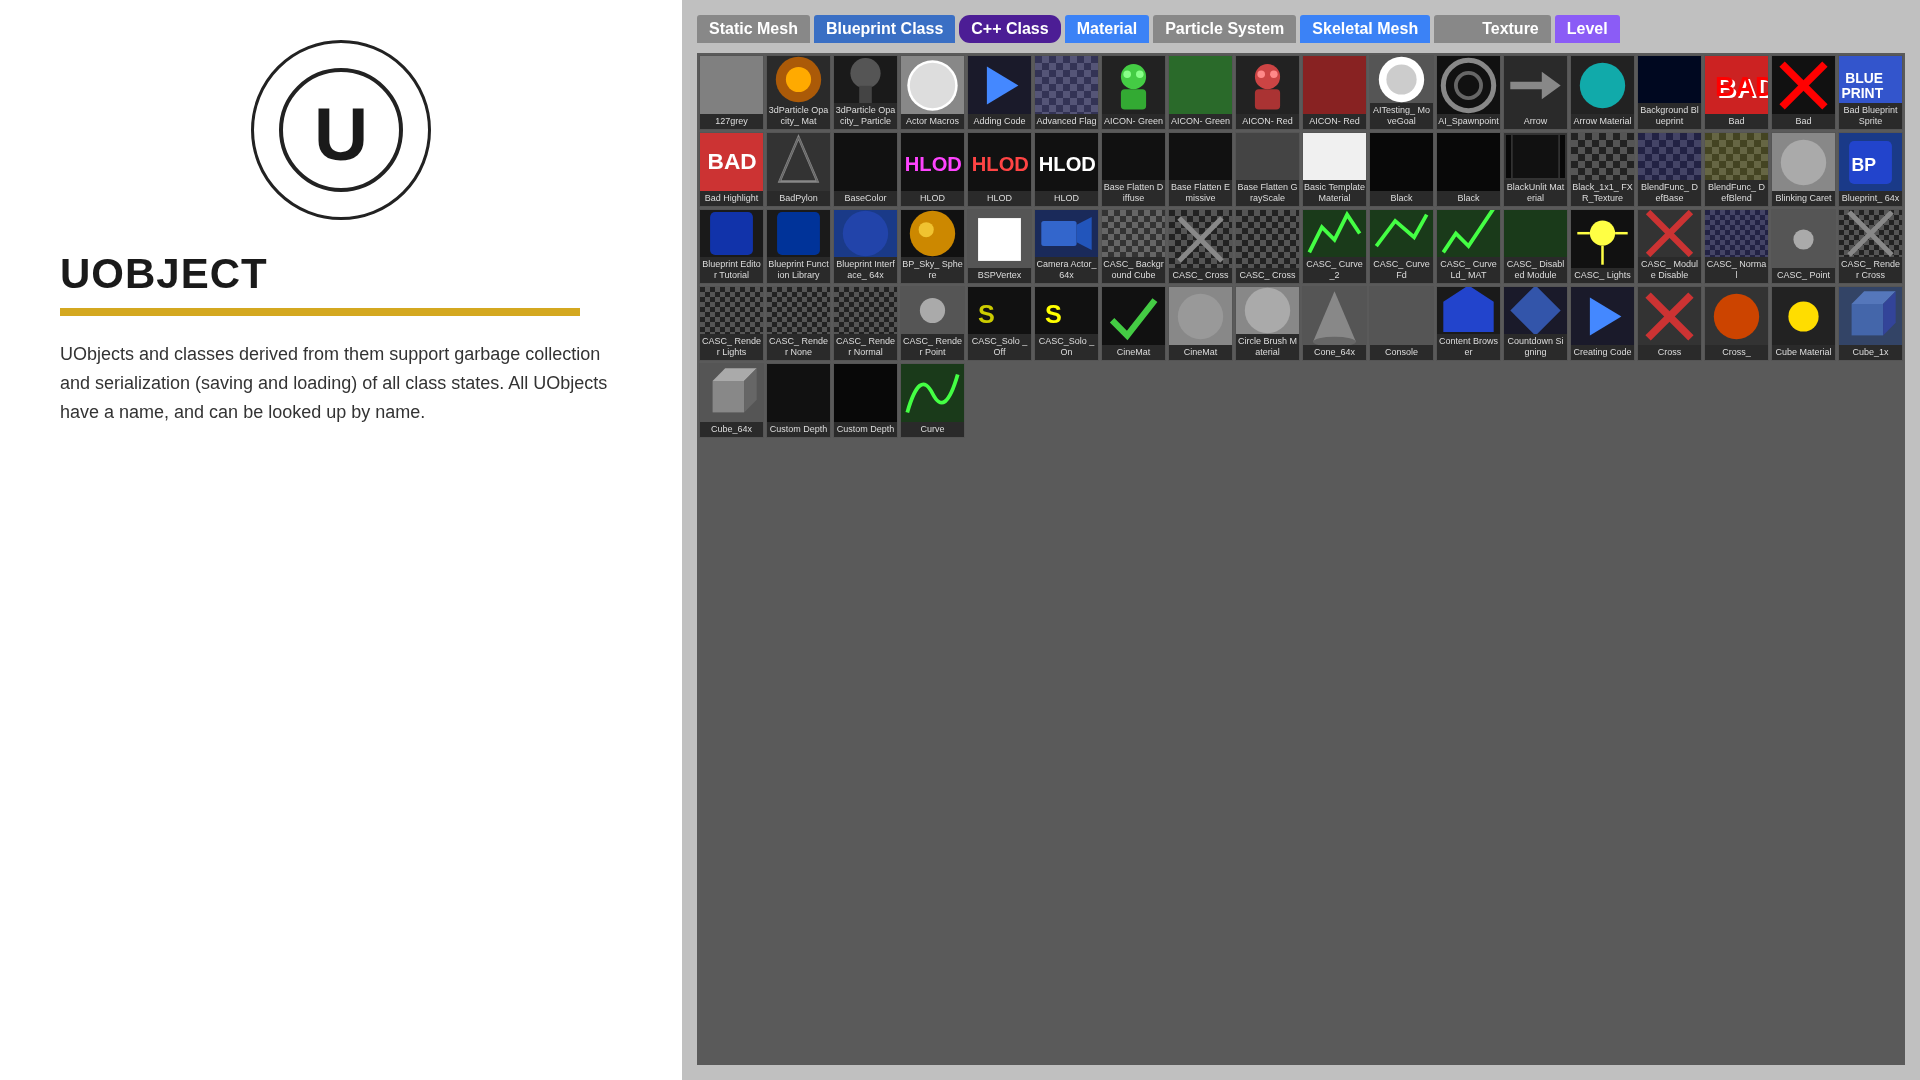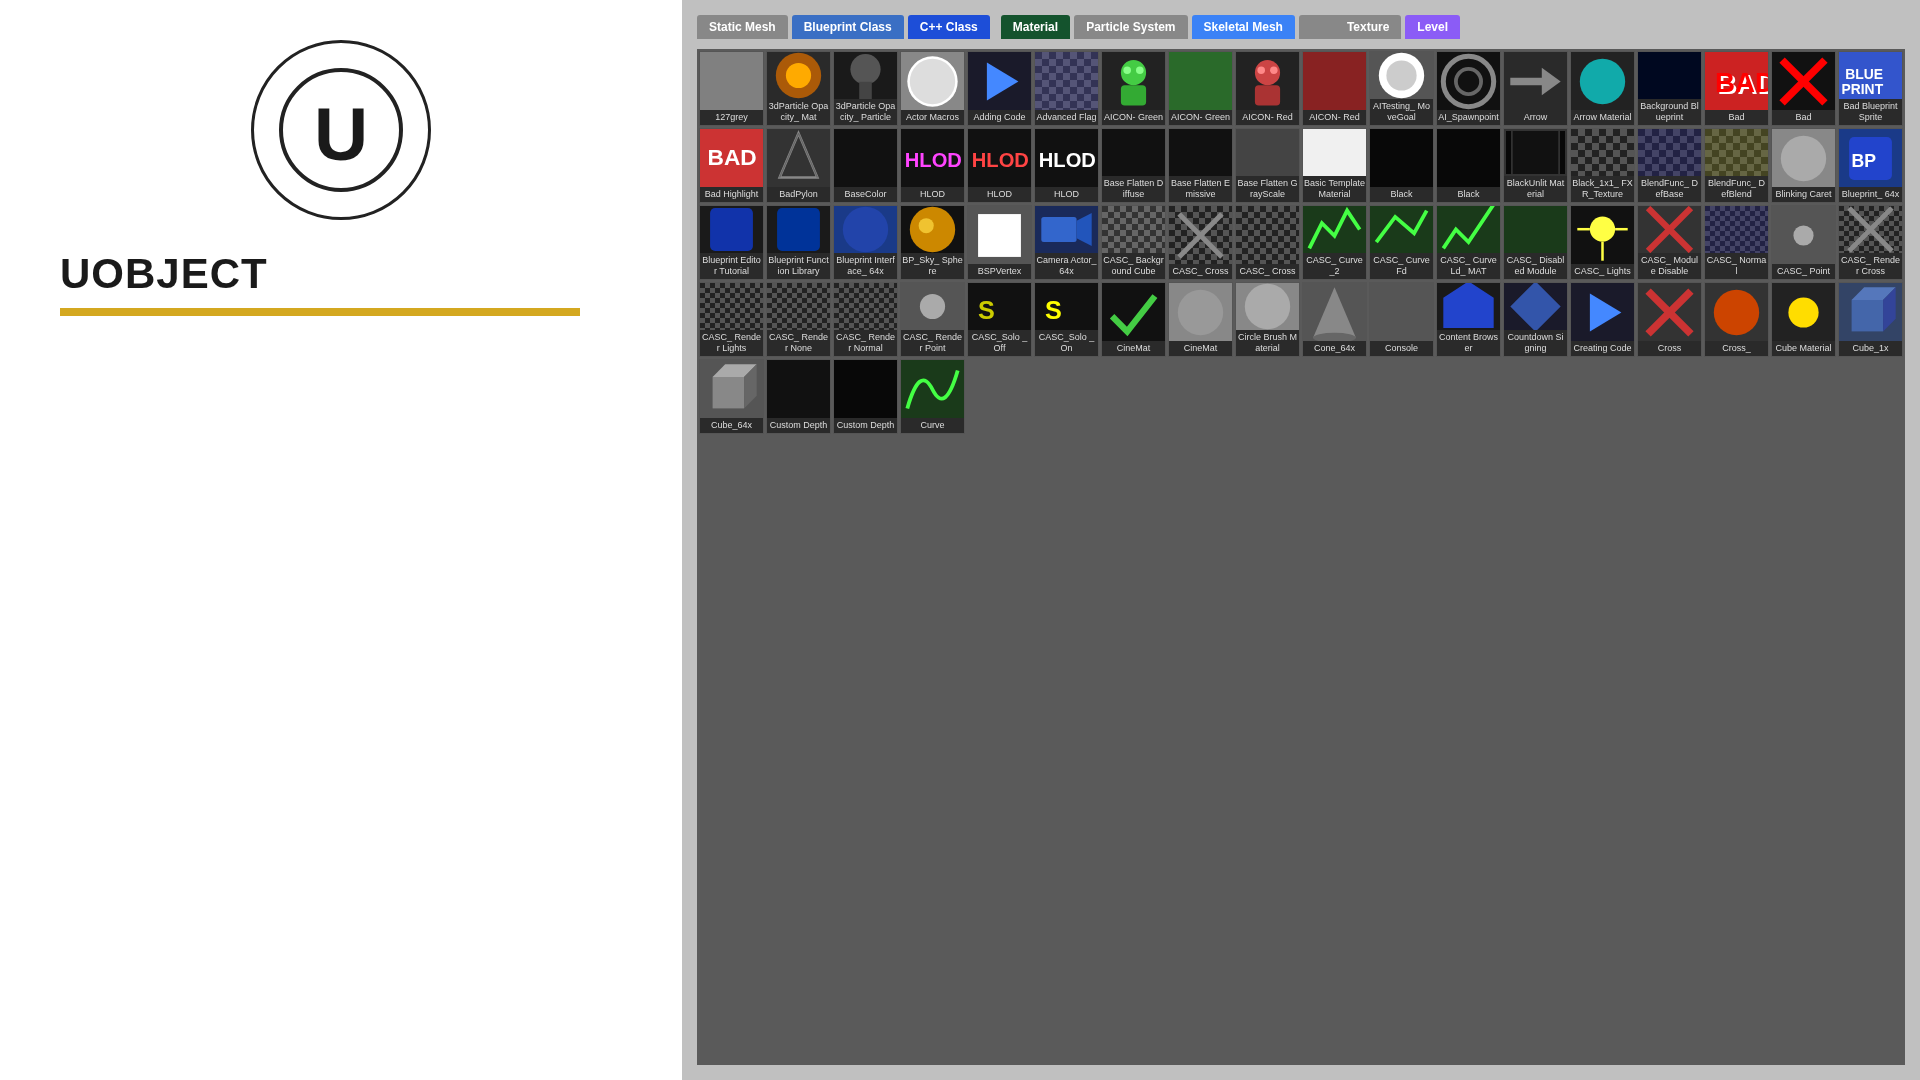--- a/index.html
+++ b/index.html
@@ -82,31 +82,31 @@
 
     
     .tab-bar {
       display: flex;
       gap: 4px;
       margin-bottom: 10px;
     }
 
     .tab {
       padding: 5px 12px;
-      font-size: 12px;
+      font-size: 16px;
       font-weight: bold;
       border-radius: 3px 3px 0 0;
       cursor: pointer;
       color: #fff;
     }
 
     .tab-static-mesh { background: #888; color: #fff; }
     .tab-blueprint { background: #3a6fc4; }
-    .tab-cpp { background: #1d4ed8; }
-    .tab-material { background: #14532d; margin-left: 7px; }
+    .tab-cpp { background: #4c1d95; border-radius: 11px; }
+    .tab-material { background: #3b82f6; }
     .tab-particle { background: #888; }
     .tab-skeletal { background: #3b82f6; }
     .tab-texture { background: #888; padding-left: 48px; }
     .tab-level { background: #8b5cf6; }
 
     
     .asset-grid-container {
       background: #5a5a5a;
       flex: 1;
       overflow: hidden;
@@ -166,20 +166,23 @@
 
         <text x="65" y="95" text-anchor="middle" font-size="75" font-weight="900" font-family="Arial Black, sans-serif" fill="#1a1a1a">U</text>
 
       </svg>
     </div>
   </div>
 
   <h1 class="page-title">UOBJECT</h1>
   <div class="title-underline"></div>
 
+  <p class="description">
+    UObjects and classes derived from them support garbage collection and serialization (saving and loading) of all class states. All UObjects have a name, and can be looked up by name.
+  </p>
 </div>
 
 <div class="right-panel">
 
   <div class="tab-bar">
     <div class="tab tab-static-mesh">Static Mesh</div>
     <div class="tab tab-blueprint">Blueprint Class</div>
     <div class="tab tab-cpp">C++ Class</div>
     <div class="tab tab-material">Material</div>
     <div class="tab tab-particle">Particle System</div>

